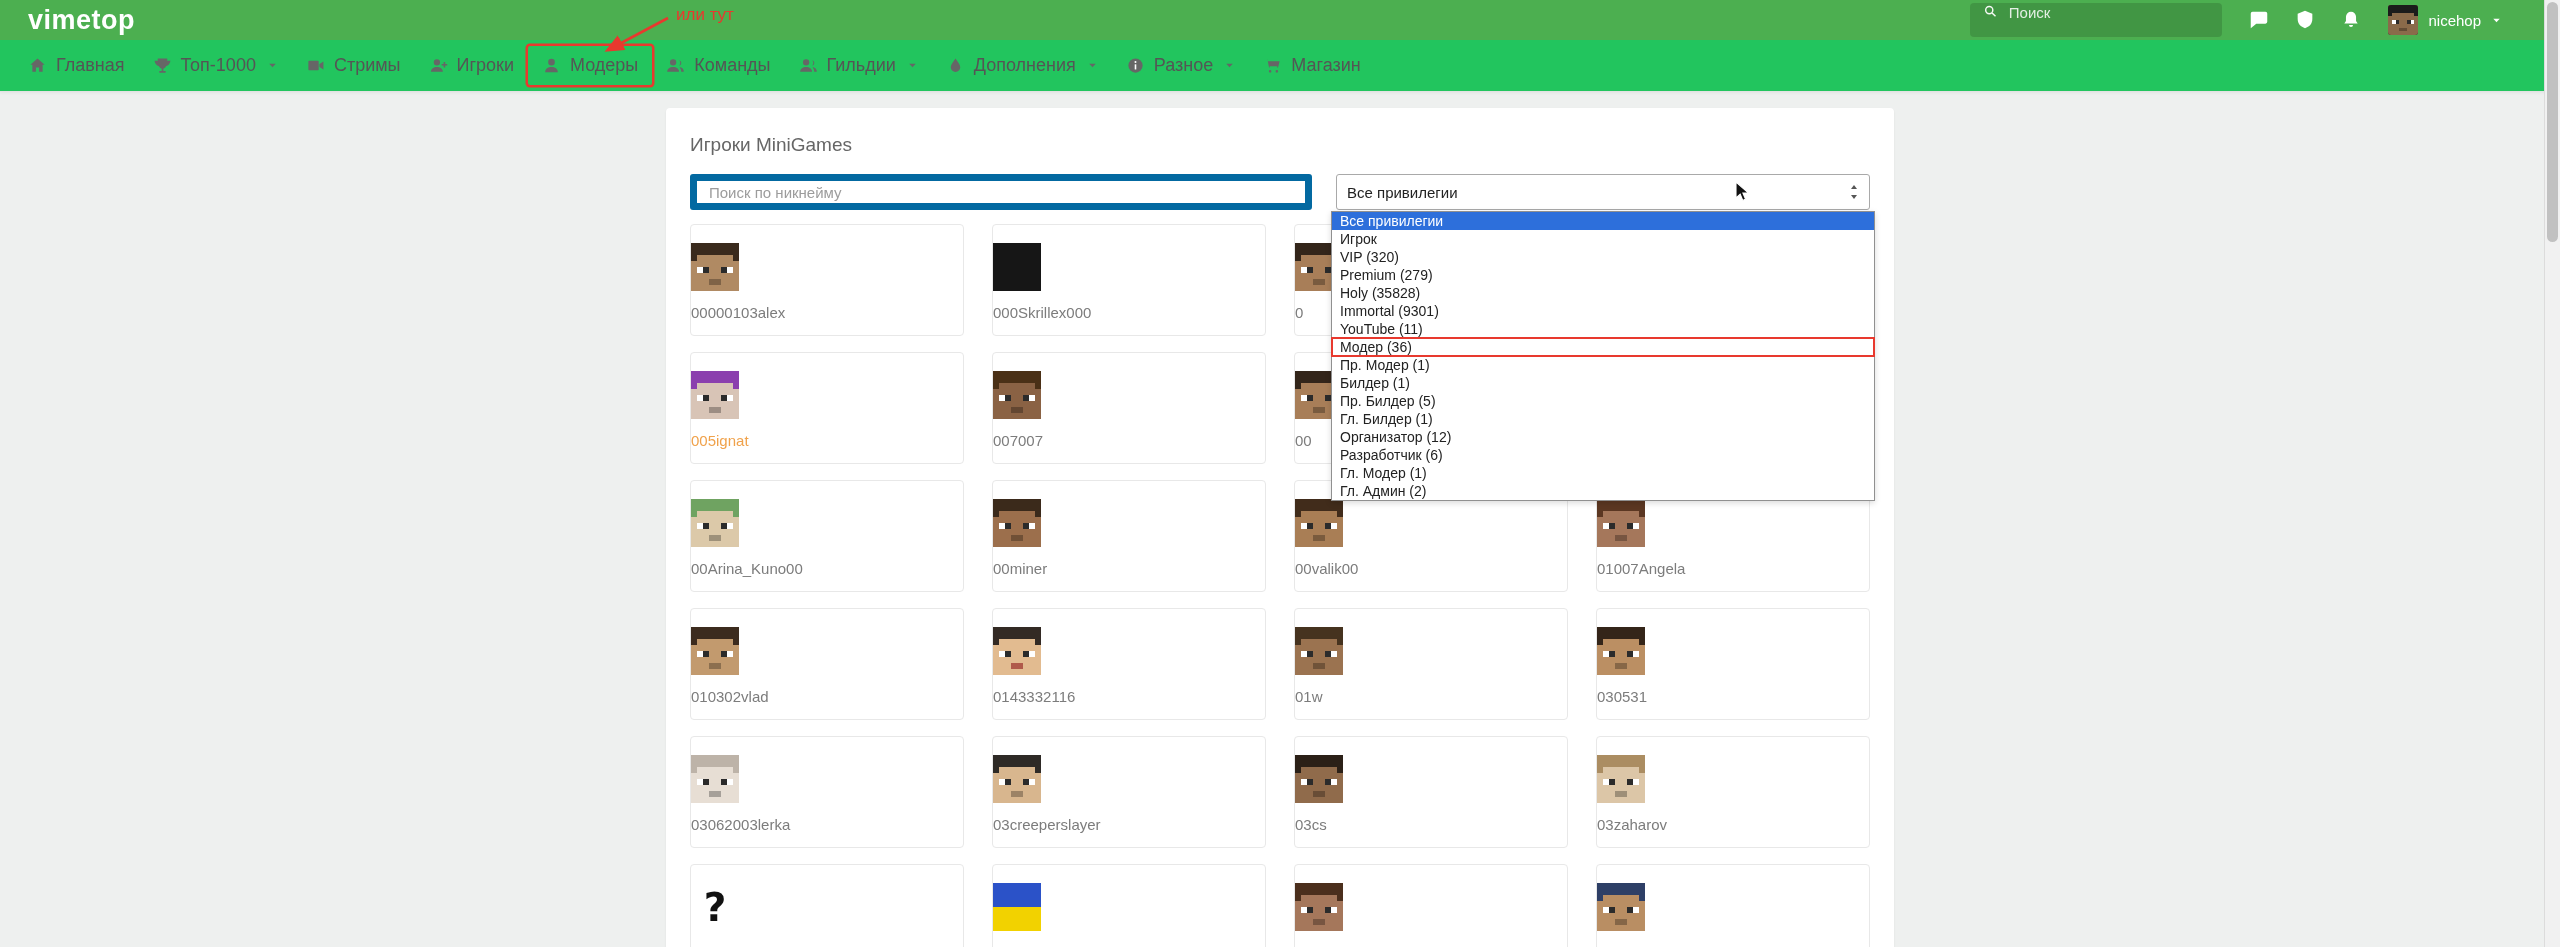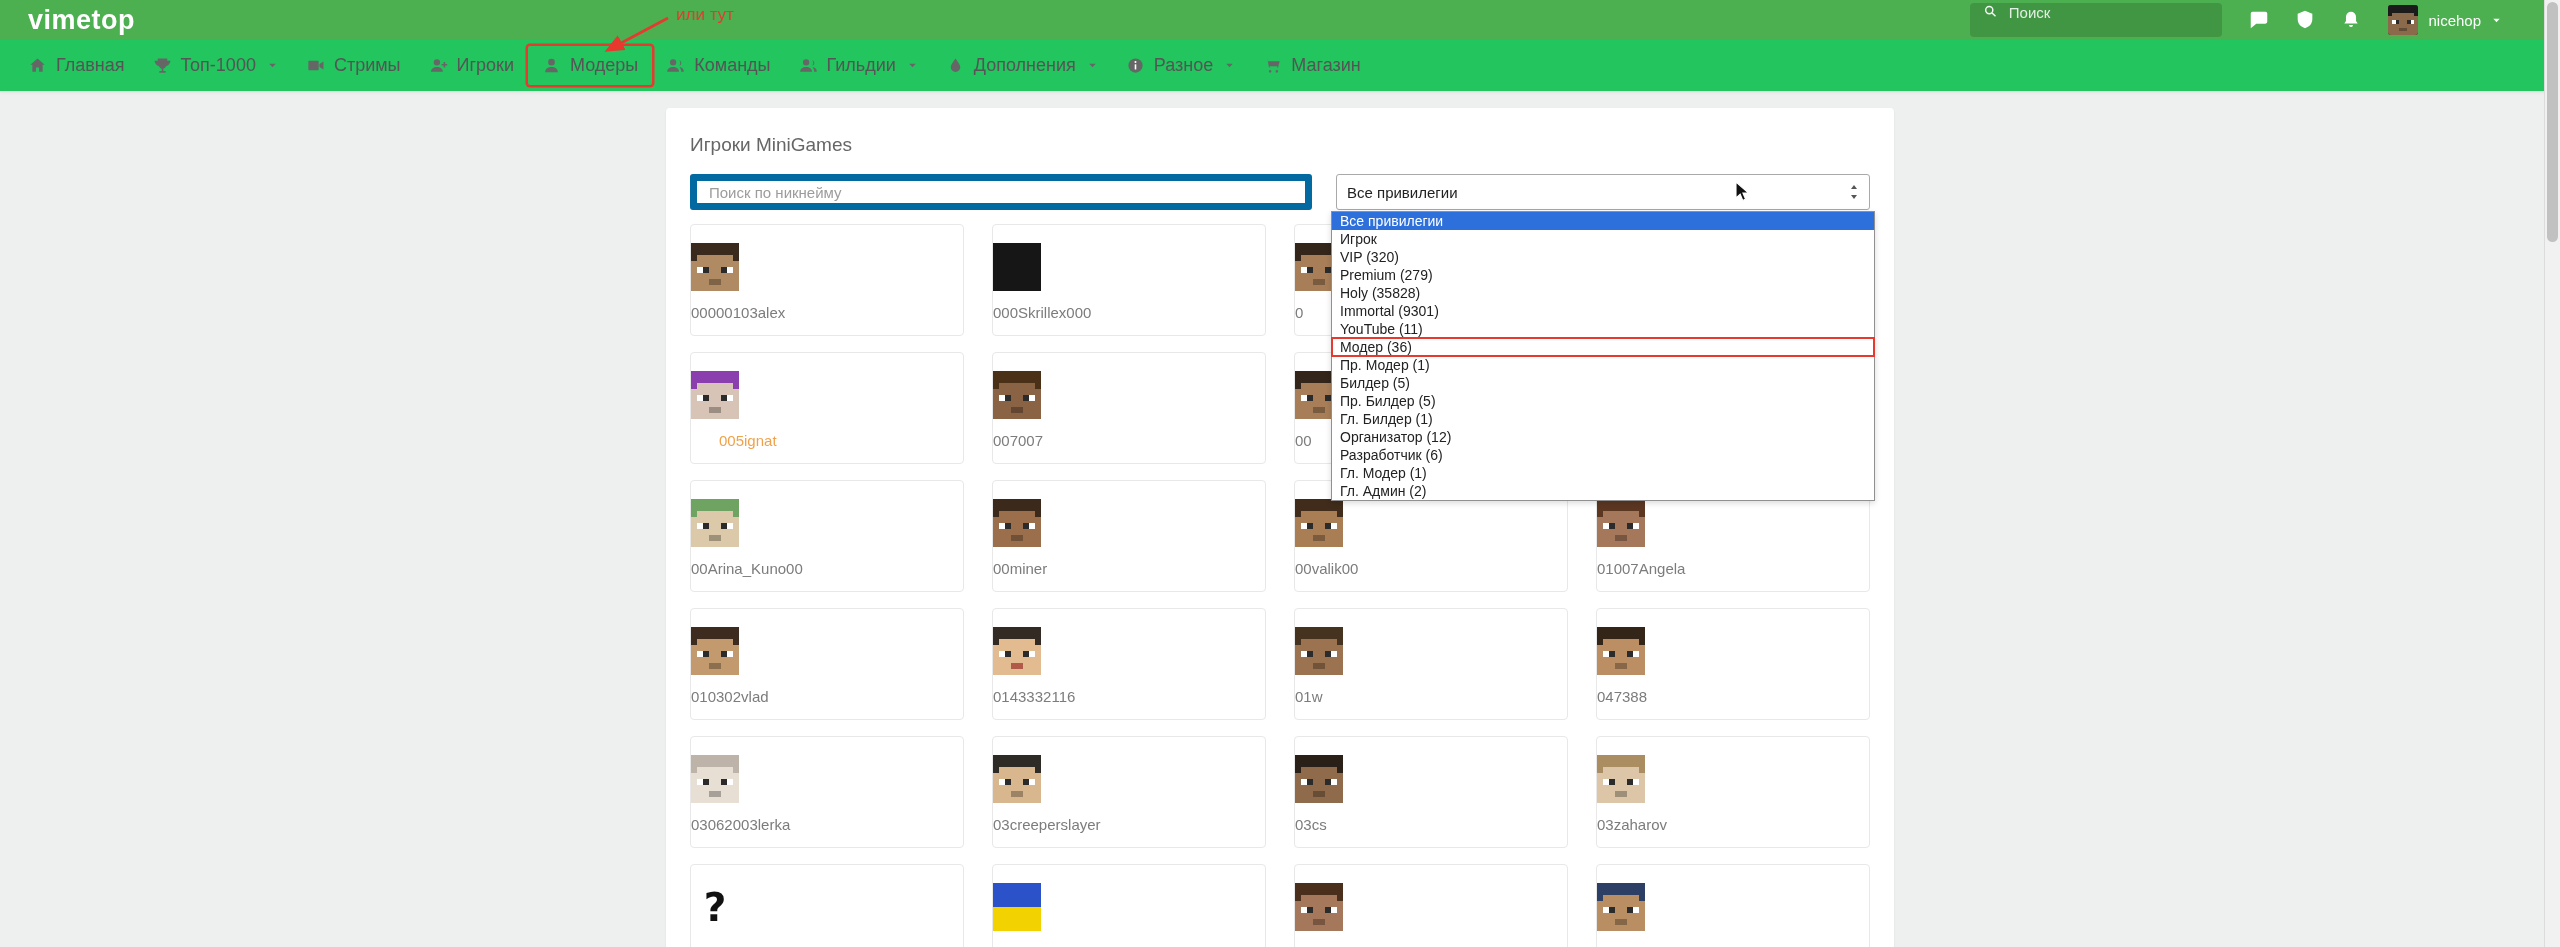--- a/index.html
+++ b/index.html
@@ -77,21 +77,21 @@
 
   
   .players-grid { display:grid; grid-template-columns:repeat(4,1fr); gap:16px 28px; margin:0 24px; }
   .player-card {
     border:1px solid #e8e8e8; border-radius:4px; height:112px; background:#fff;
     display:flex; flex-direction:column; align-items:flex-start; padding-top:18px; cursor:pointer;
   }
   .player-avatar { width:48px; height:48px; flex:none; }
   .player-avatar svg { width:100%; height:100%; display:block; }
   .player-name { margin-top:13px; font-size:15px; color:#7c7c7c; }
-  .player-name.orange { color:var(--name-orange);margin-left:28px; }
+  .player-name.orange { color:var(--name-orange); }
 
   
   .scrollbar { position:absolute; top:0; right:0; width:16px; height:947px; background:#f1f1f1; border-left:1px solid #dcdcdc; z-index:100; }
   .scroll-thumb { position:absolute; top:2px; left:2px; width:11px; height:240px; background:#c1c1c1; border-radius:7px; cursor:grab; }
 </style>
 </head>
 <body>
 
 <header class="app-header">
   <div class="logo">vimetop</div>
@@ -288,21 +288,21 @@
         <div class="privilege-dropdown">
             <div class="dd-option selected">Все привилегии</div>
             <div class="dd-option">Игрок</div>
             <div class="dd-option">VIP (320)</div>
             <div class="dd-option">Premium (279)</div>
             <div class="dd-option">Holy (35828)</div>
             <div class="dd-option">Immortal (9301)</div>
             <div class="dd-option">YouTube (11)</div>
             <div class="dd-option highlighted">Модер (36)</div>
             <div class="dd-option">Пр. Модер (1)</div>
-            <div class="dd-option">Билдер (5)</div>
+            <div class="dd-option">Билдер (1)</div>
             <div class="dd-option">Пр. Билдер (5)</div>
             <div class="dd-option">Гл. Билдер (1)</div>
             <div class="dd-option">Организатор (12)</div>
             <div class="dd-option">Разработчик (6)</div>
             <div class="dd-option">Гл. Модер (1)</div>
             <div class="dd-option">Гл. Админ (2)</div>
           </div>
       </div>
     </div>
 
@@ -546,21 +546,21 @@
               <rect width="8" height="2" fill="#342519"></rect>
               <rect x="0" y="2" width="1" height="1" fill="#342519"></rect>
               <rect x="7" y="2" width="1" height="1" fill="#342519"></rect>
               <rect x="1" y="4" width="2" height="1" fill="#ffffff"></rect>
               <rect x="5" y="4" width="2" height="1" fill="#ffffff"></rect>
               <rect x="2" y="4" width="1" height="1" fill="#2b2b2b"></rect>
               <rect x="5" y="4" width="1" height="1" fill="#2b2b2b"></rect>
               <rect x="3" y="6" width="2" height="1" fill="rgba(0,0,0,.28)"></rect>
             </svg>
           </div>
-          <div class="player-name">047388</div>
+          <div class="player-name">030531</div>
         </div>
         <div class="player-card">
           <div class="player-avatar">
             <svg viewBox="0 0 8 8" shape-rendering="crispEdges">
               <rect width="8" height="8" fill="#e7ded4"></rect>
               <rect width="8" height="2" fill="#bdb3a8"></rect>
               <rect x="0" y="2" width="1" height="1" fill="#bdb3a8"></rect>
               <rect x="7" y="2" width="1" height="1" fill="#bdb3a8"></rect>
               <rect x="1" y="4" width="2" height="1" fill="#ffffff"></rect>
               <rect x="5" y="4" width="2" height="1" fill="#ffffff"></rect>

